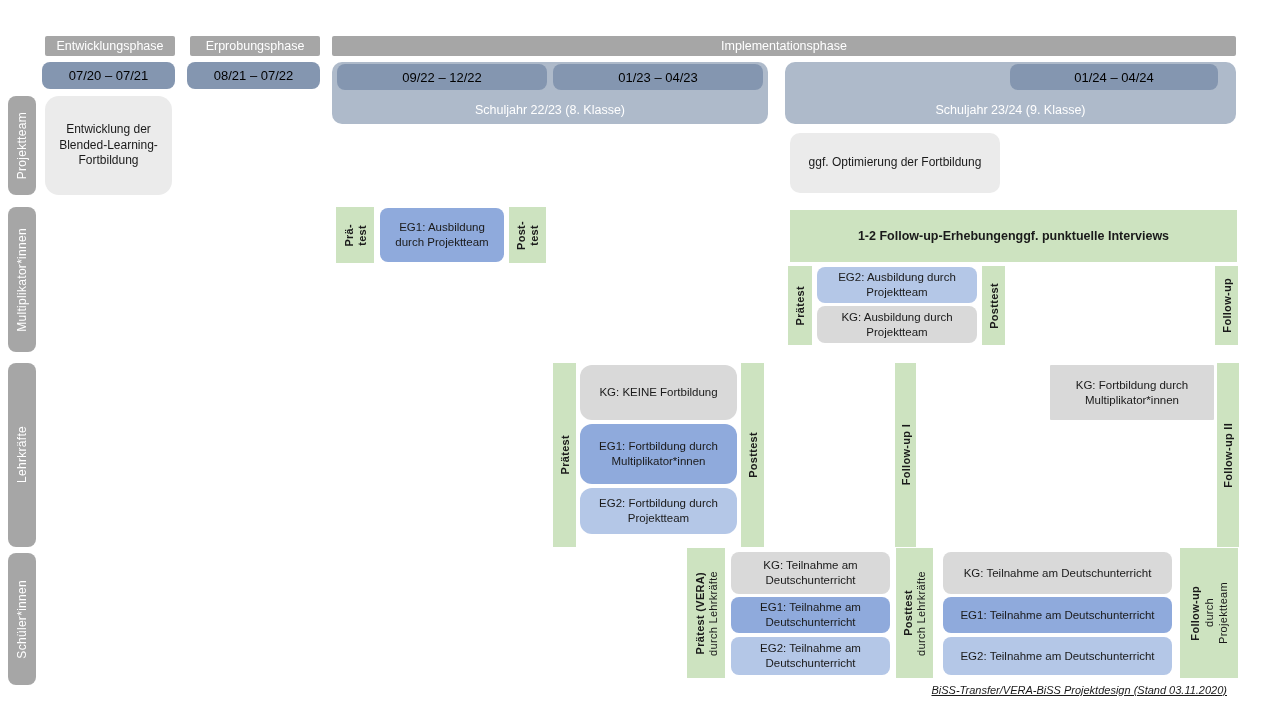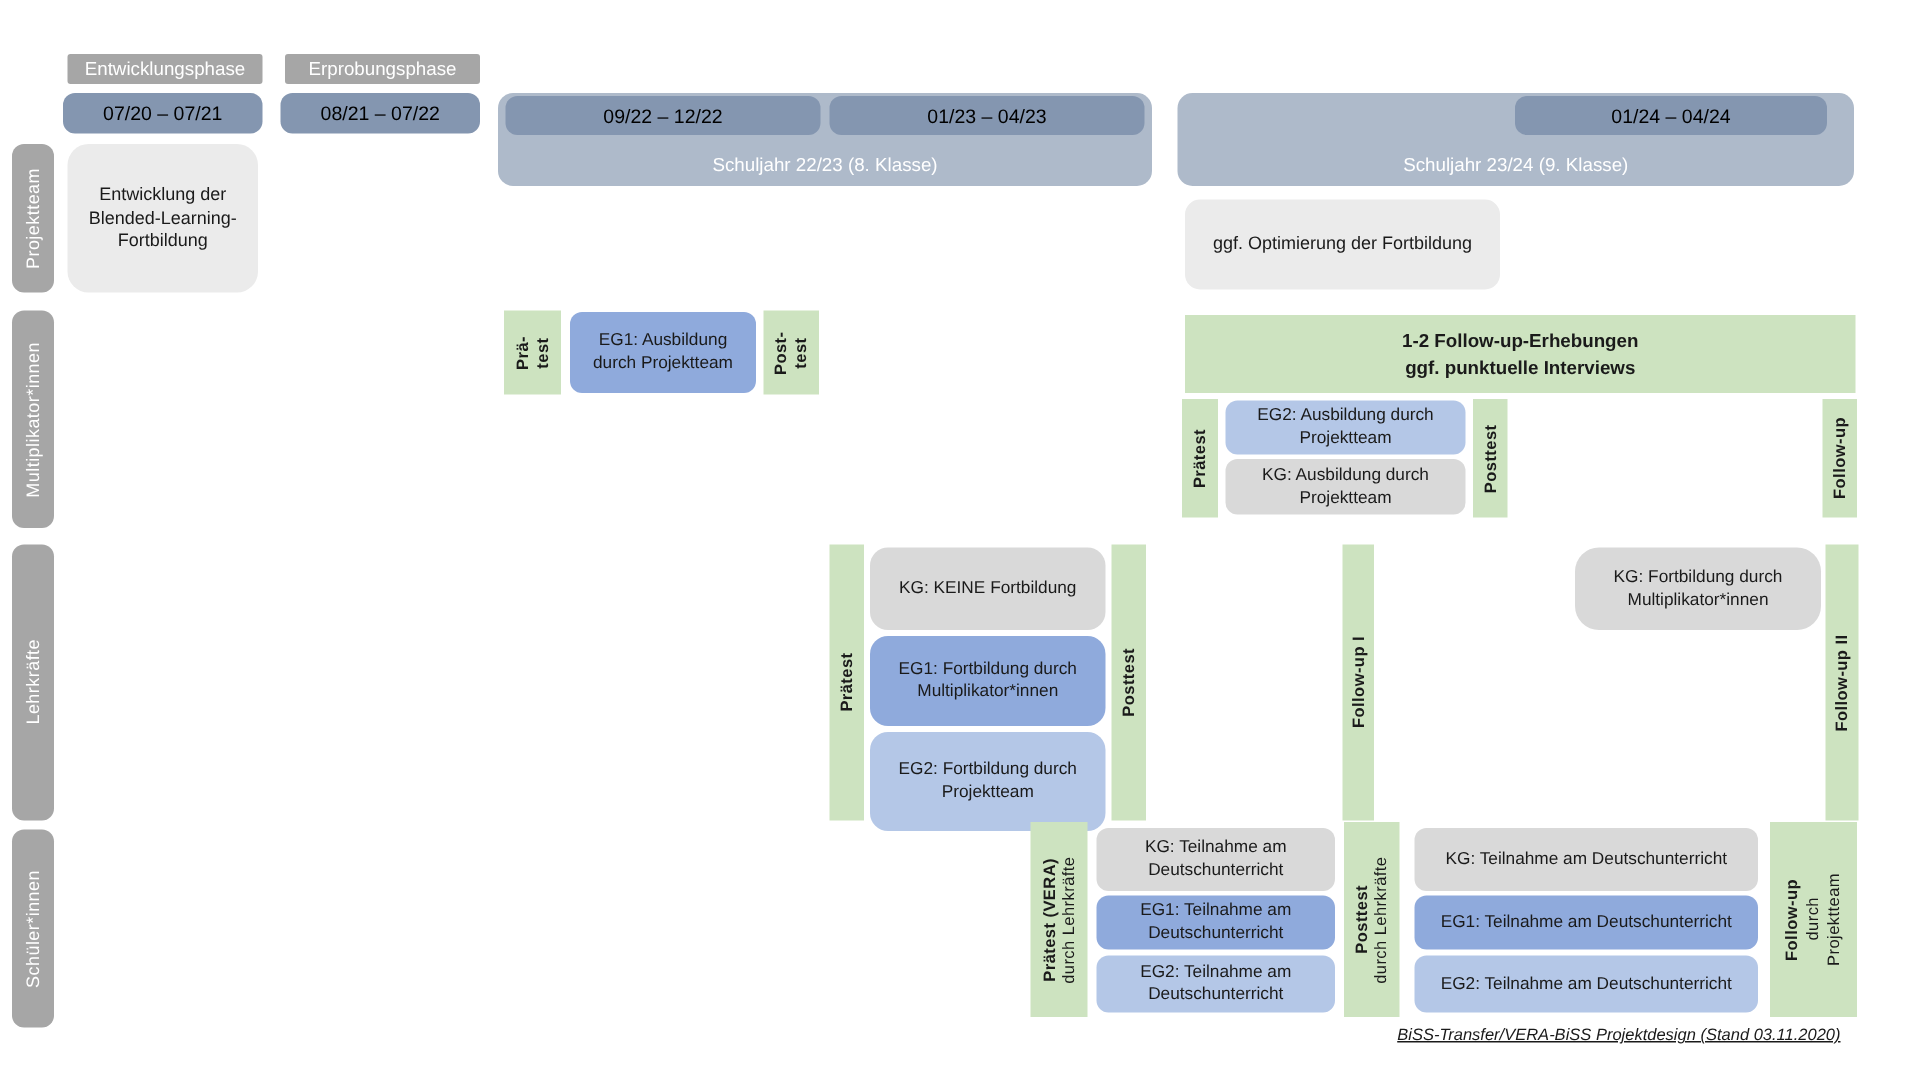--- a/index.html
+++ b/index.html
@@ -42,34 +42,35 @@
   .gray-light{background:var(--box-light-gray);}
   .gray-kg{background:var(--box-kg-gray);}
   .blue-eg1{background:var(--box-eg1-blue);}
   .blue-eg2{background:var(--box-eg2-blue);}
   
   .green{background:var(--box-green);}
   .gcol{display:flex;flex-direction:row;align-items:center;justify-content:center;gap:1px;}
   .gcol .vtext{font-size:11px;}
   .bold{font-weight:bold;}
   .followup-bar{
-    display:flex;flex-direction:column;align-items:center;justify-content:center;
+    display:flex;flex-direction:row;align-items:center;justify-content:center;
     font-weight:bold;font-size:12.5px;line-height:1.45;text-align:center;color:#1a1a1a;
   }
   .caption{
     font-style:italic;font-size:11px;color:#1a1a1a;text-align:right;white-space:nowrap;text-decoration:underline;
   }
 </style>
 </head>
 <body>
 
 <div id="slide">
 
   <div class="abs phase-bar" style="left:45px;top:36px;width:130px;height:20px">Entwicklungsphase</div>
   <div class="abs phase-bar" style="left:190px;top:36px;width:130px;height:20px">Erprobungsphase</div>
+  <div class="abs phase-bar" style="left:332px;top:36px;width:904px;height:20px">Implementationsphase</div>
 
   <div class="abs sy-bar" style="left:332px;top:62px;width:436px;height:62px">
     <div class="sy-label">Schuljahr 22/23 (8. Klasse)</div>
   </div>
   <div class="abs sy-bar" style="left:785px;top:62px;width:451px;height:62px">
     <div class="sy-label">Schuljahr 23/24 (9. Klasse)</div>
   </div>
 
   <div class="abs period-bar" style="left:42px;top:62px;width:133px;height:27px">07/20 – 07/21</div>
   <div class="abs period-bar" style="left:187px;top:62px;width:133px;height:27px">08/21 – 07/22</div>
@@ -118,28 +119,28 @@
   </div>
   <div class="abs green gcol" style="left:1215px;top:266px;width:23px;height:79px">
     <span class="vtext bold">Follow-up</span>
   </div>
 
   <div class="abs green gcol" style="left:553px;top:363px;width:23px;height:184px">
     <span class="vtext bold">Prätest</span>
   </div>
   <div class="abs box gray-kg" style="left:580px;top:365px;width:157px;height:55px;border-radius:12px">KG: KEINE Fortbildung</div>
   <div class="abs box blue-eg1" style="left:580px;top:424px;width:157px;height:60px;border-radius:12px">EG1: Fortbildung durch Multiplikator*innen</div>
-  <div class="abs box blue-eg2" style="left:580px;top:488px;width:157px;height:66px;border-radius:12px">EG2: Fortbildung durch Projektteam</div>
+  <div class="abs box blue-eg2" style="left:580px;top:488px;width:157px;height:46px;border-radius:12px">EG2: Fortbildung durch Projektteam</div>
   <div class="abs green gcol" style="left:741px;top:363px;width:23px;height:184px">
     <span class="vtext bold">Posttest</span>
   </div>
   <div class="abs green gcol" style="left:895px;top:363px;width:21px;height:184px">
     <span class="vtext bold">Follow-up I</span>
   </div>
-  <div class="abs box gray-kg" style="left:1050px;top:365px;width:164px;height:55px;border-radius:16px">KG: Fortbildung durch Multiplikator*innen</div>
+  <div class="abs box gray-kg" style="left:1050px;top:365px;width:164px;height:55px;border-radius:1px">KG: Fortbildung durch Multiplikator*innen</div>
   <div class="abs green gcol" style="left:1217px;top:363px;width:22px;height:184px">
     <span class="vtext bold">Follow-up II</span>
   </div>
 
   <div class="abs green gcol" style="left:687px;top:548px;width:38px;height:130px">
     <span class="vtext bold">Prätest (VERA)</span>
     <span class="vtext">durch Lehrkräfte</span>
   </div>
   <div class="abs box gray-kg" style="left:731px;top:552px;width:159px;height:42px">KG: Teilnahme am Deutschunterricht</div>
   <div class="abs box blue-eg1" style="left:731px;top:597px;width:159px;height:36px">EG1: Teilnahme am Deutschunterricht</div>

